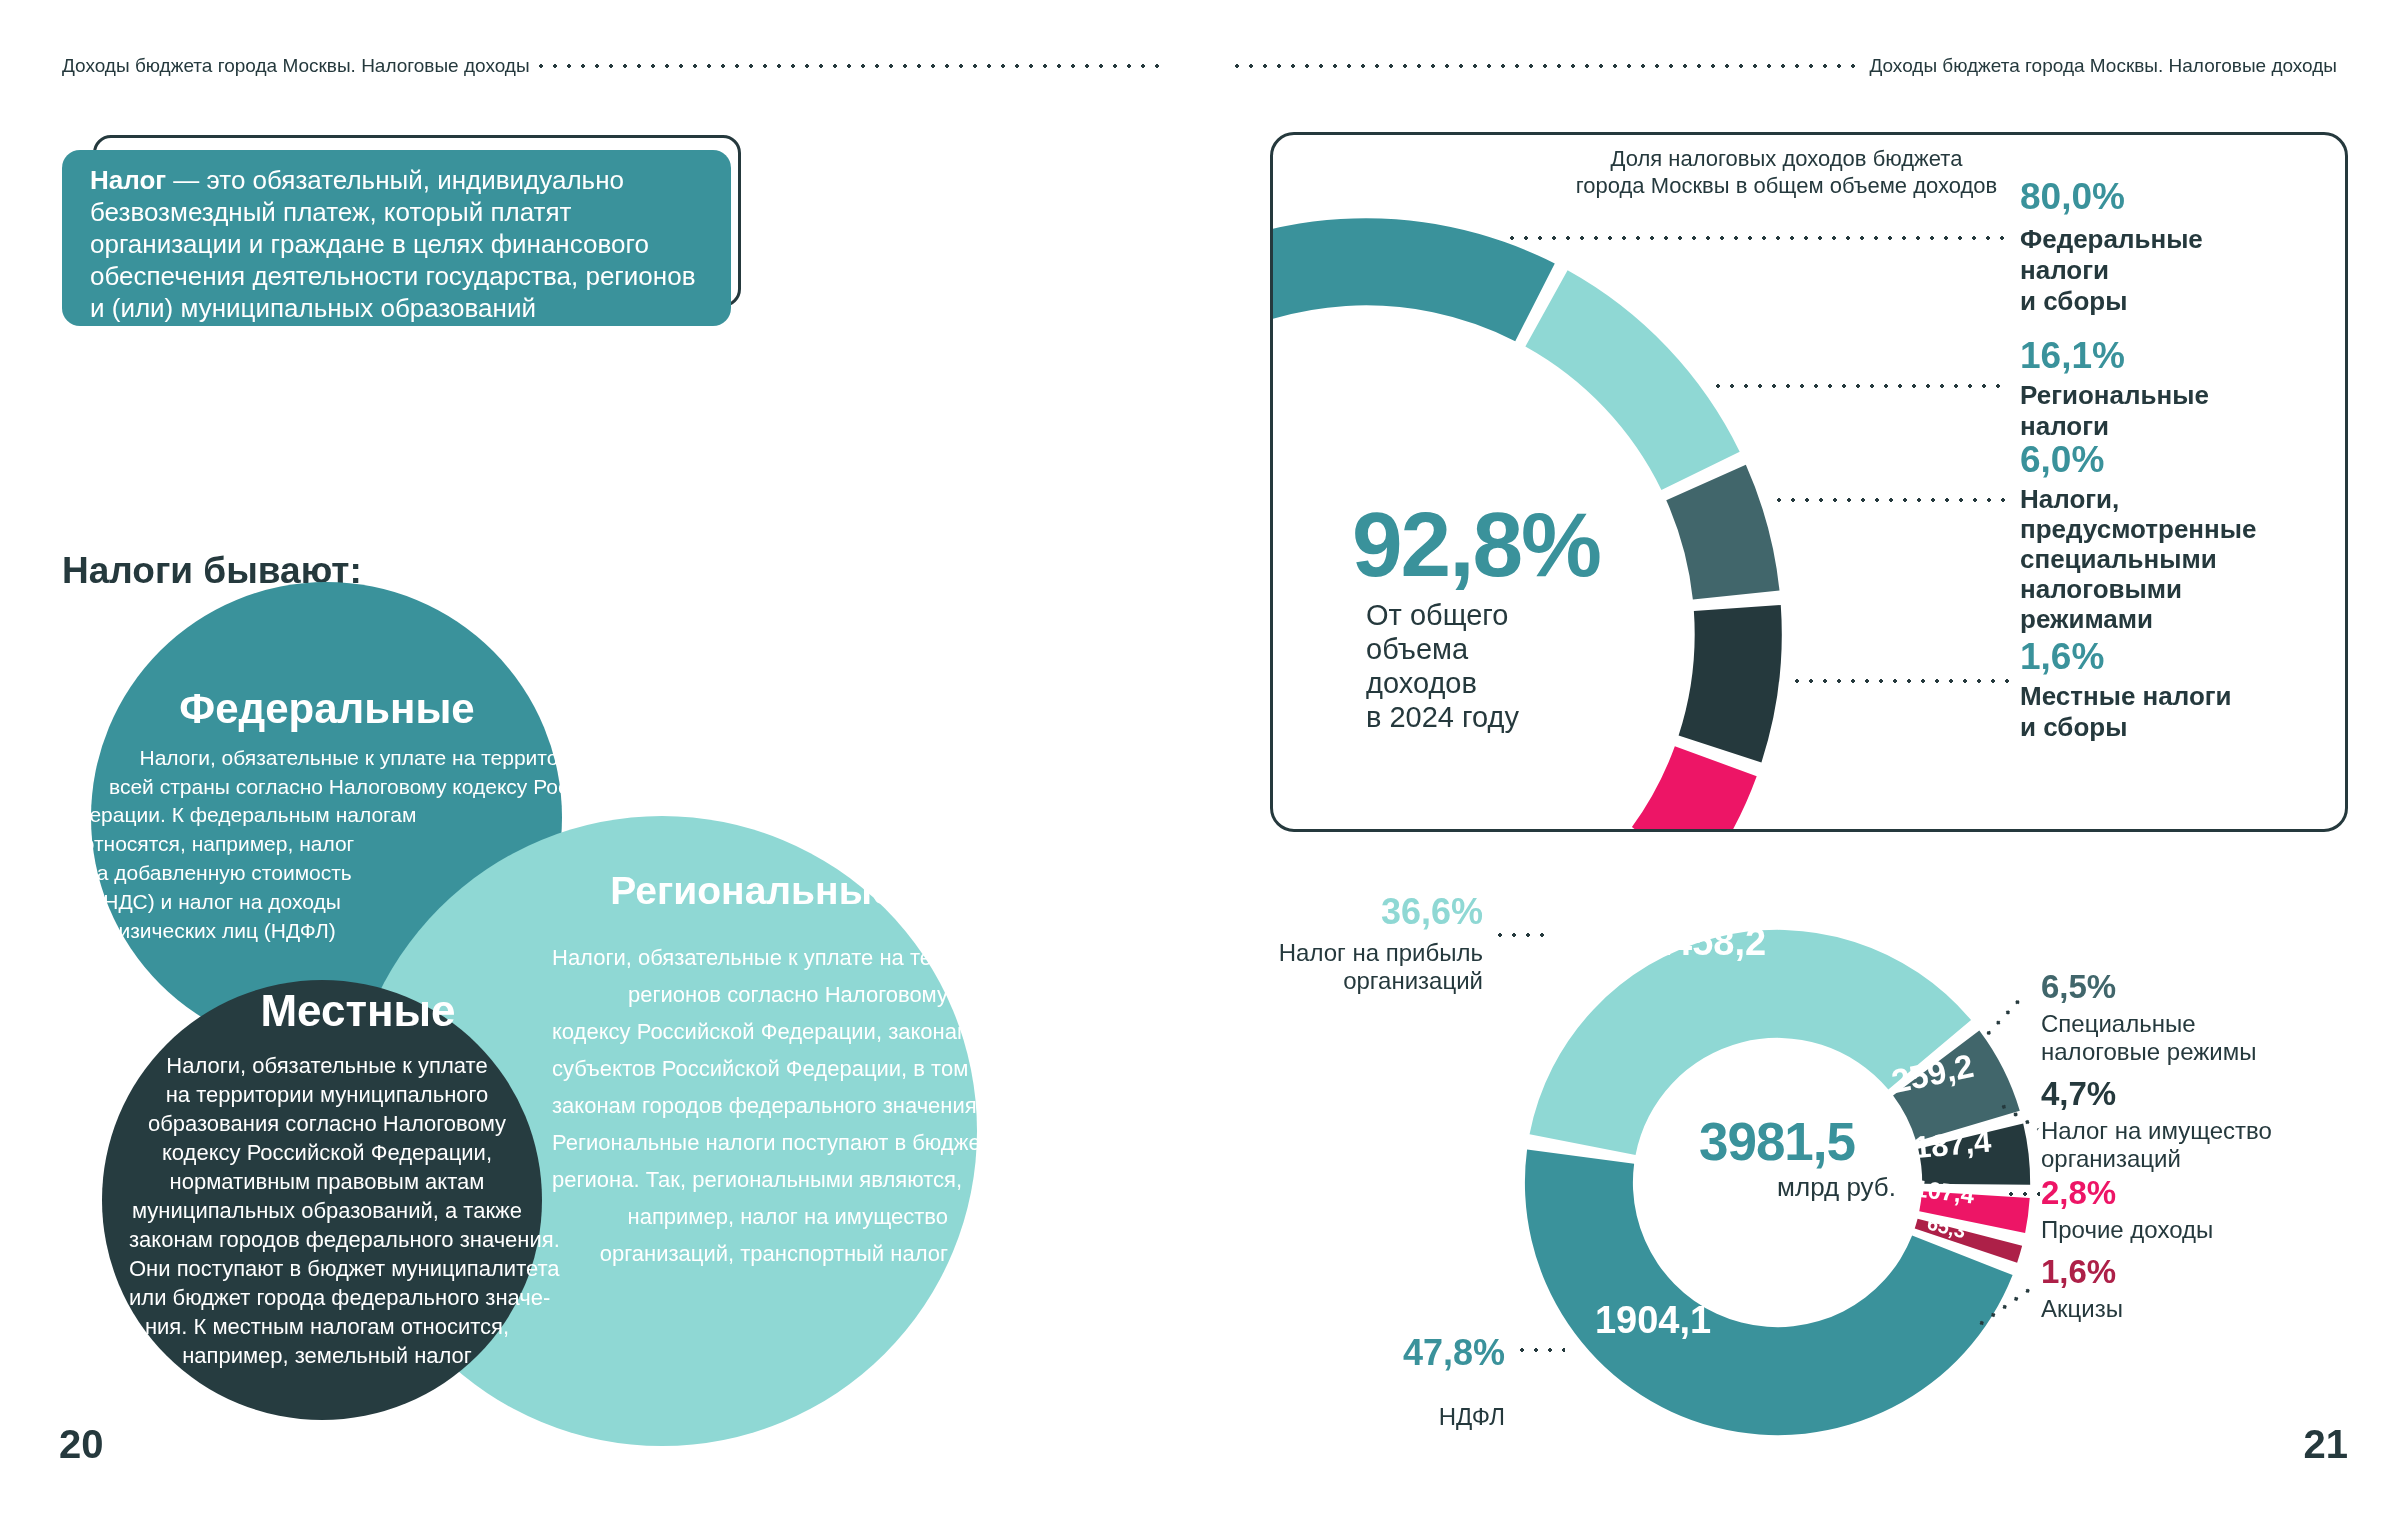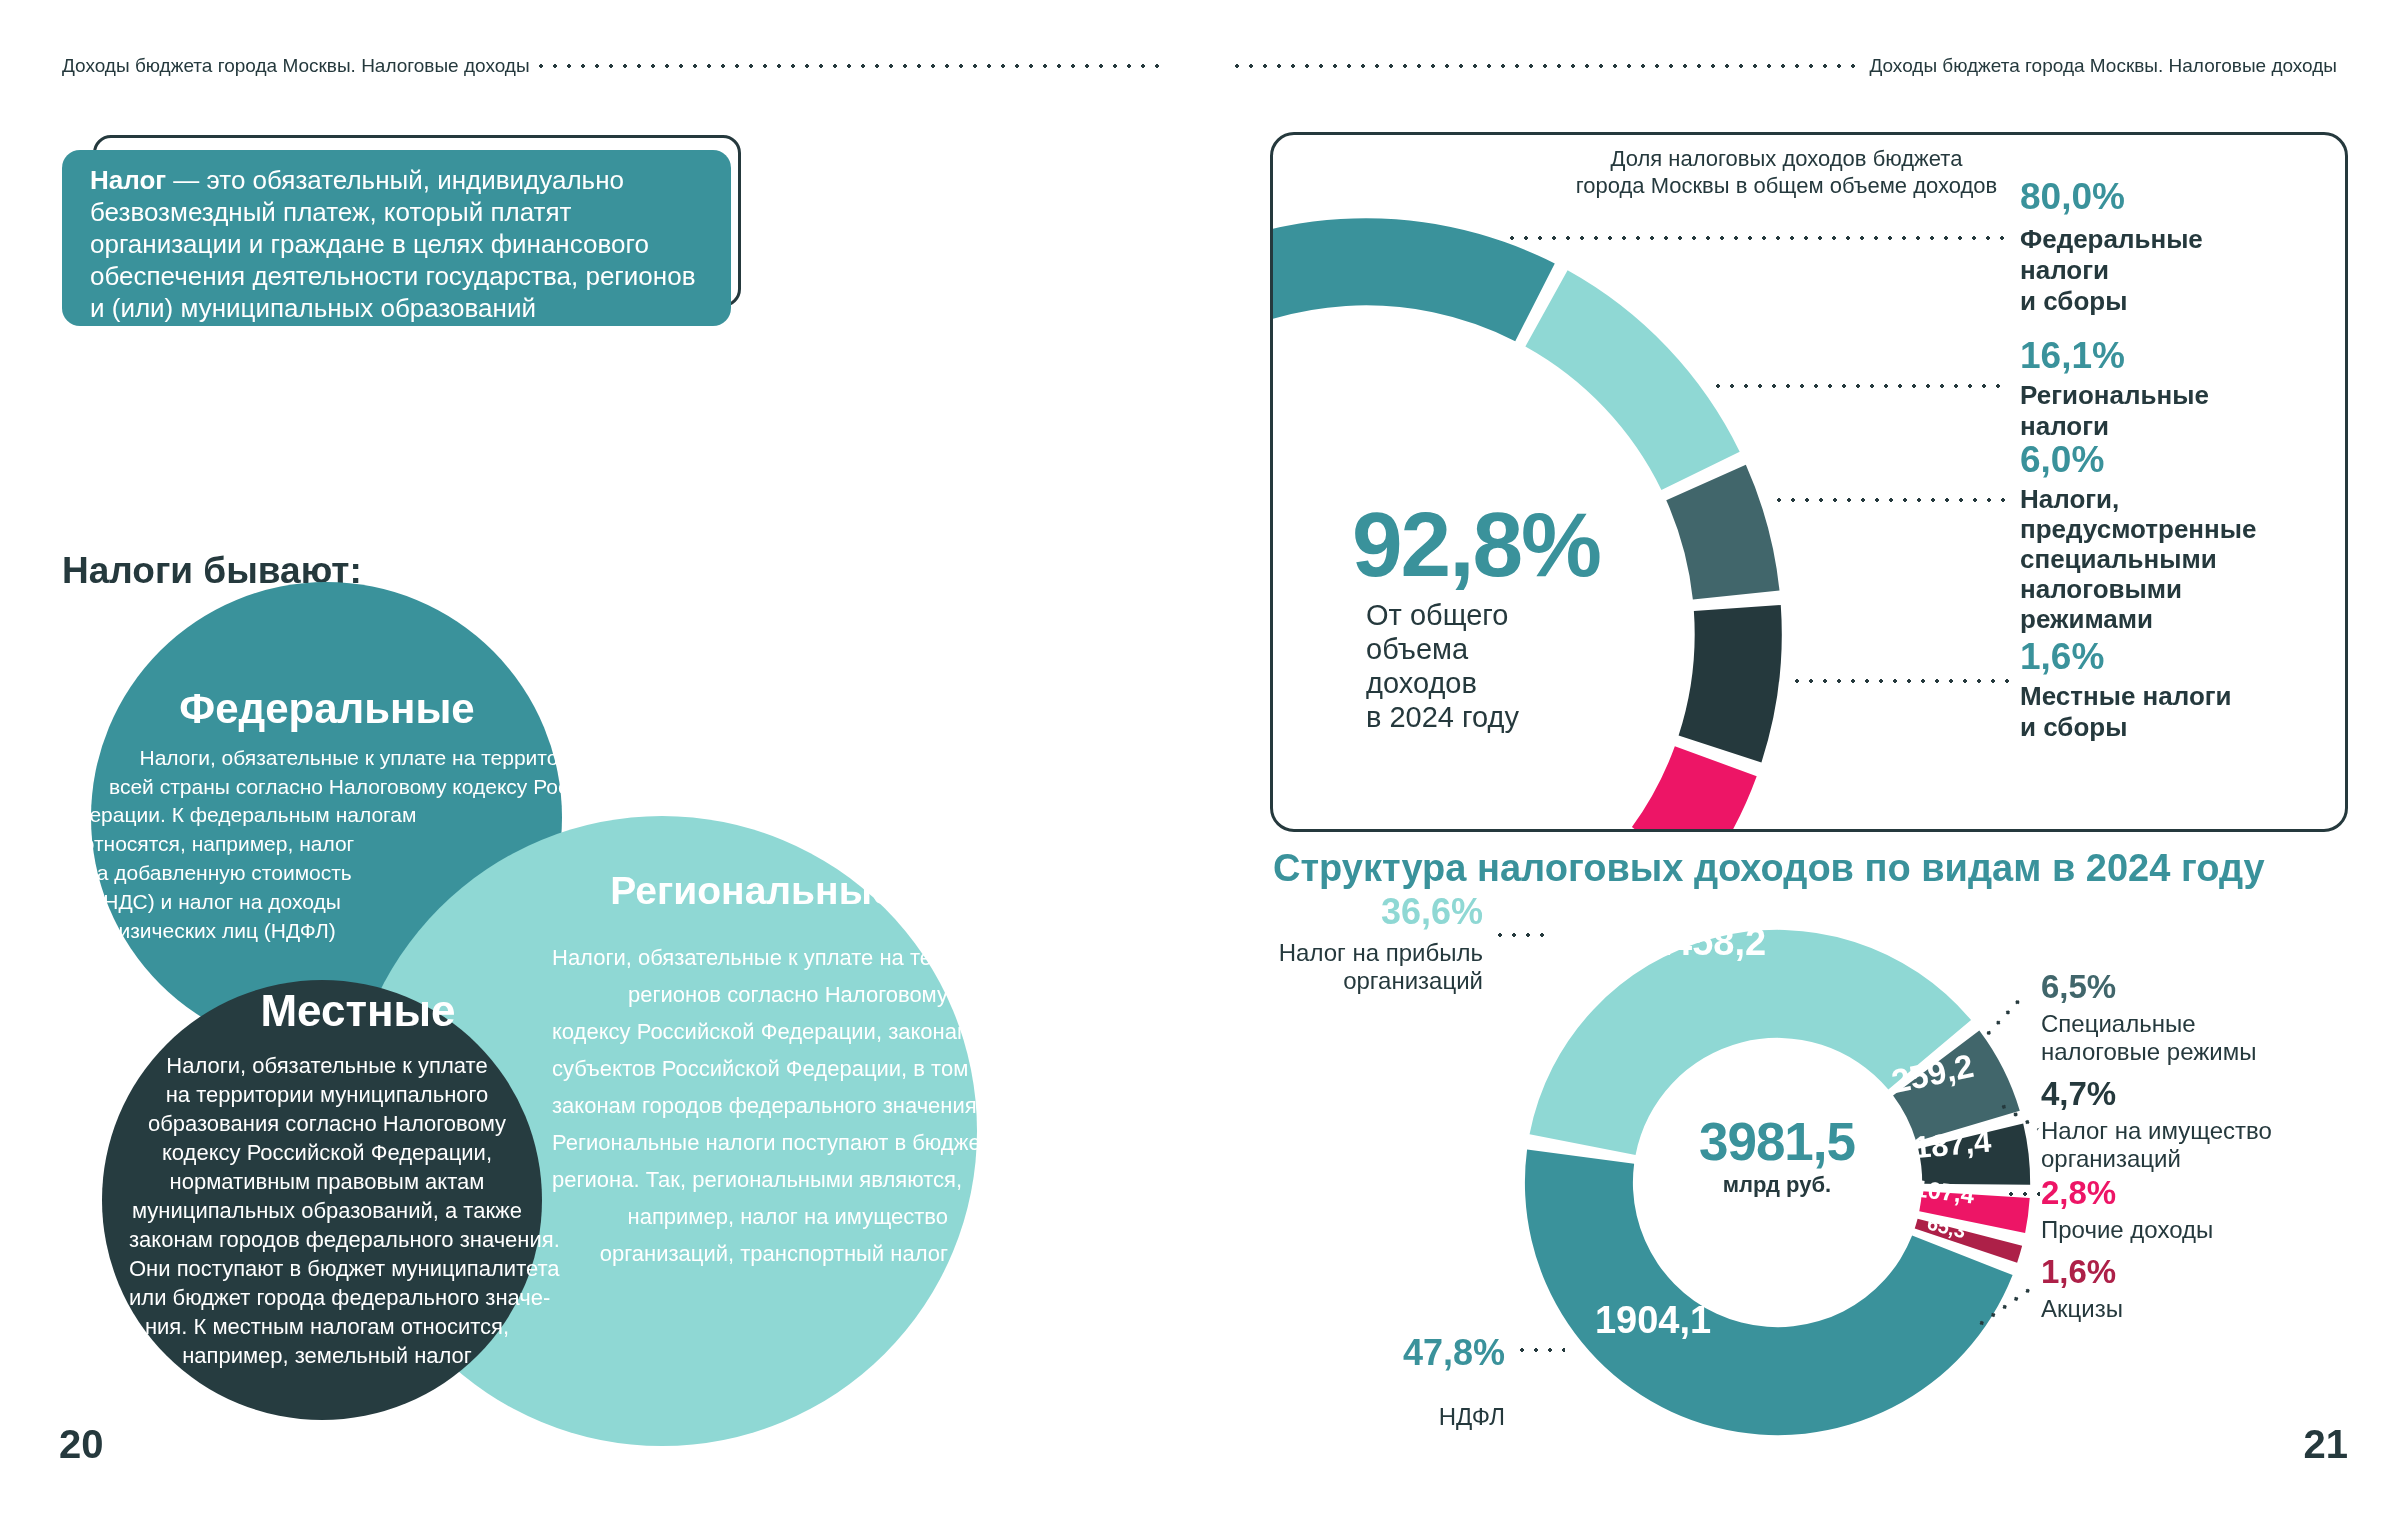--- a/index.html
+++ b/index.html
@@ -117,33 +117,32 @@
   <div class="abs lines" style="left:2020px;top:484px;font-size:26px;line-height:30px;font-weight:700;color:var(--dark);">Налоги,
 предусмотренные
 специальными
 налоговыми
 режимами</div>
 
   <div class="abs pct" style="left:2020px;top:636px;font-size:37px;color:var(--teal);">1,6%</div>
   <div class="abs lines" style="left:2020px;top:681px;font-size:26px;line-height:31px;font-weight:700;color:var(--dark);">Местные налоги
 и сборы</div>
 
-  <div class="abs" style="left:1273px;top:847px;width:1079px;font-size:38px;font-weight:700;color:var(--teal);">Структура налоговых доходов по видам в 2024 году</div>
 
   <svg id="bottom-donut" class="abs" style="left:1515px;top:916px;" width="535" height="535" viewBox="0 0 540 540">
       <path d="M 14.685068220845693 220.34370617898102 A 255 255 0 0 1 460.34133299533937 105.08915952993249 L 376.8424886953708 175.15300898576527 A 146 146 0 0 0 121.68243121664105 241.14188667502444 Z" fill="#8fd8d4"></path>
       <path d="M 468.6520550620597 115.5371690962277 A 255 255 0 0 1 509.4990323913892 196.5760871004997 L 404.9876812907562 227.53375967322728 A 146 146 0 0 0 381.60078446690477 181.13500661980095 Z" fill="#41666b"></path>
       <path d="M 512.9543297014075 209.47143221674412 A 255 255 0 0 1 519.9902903813637 271.2252665520854 L 410.99444076736904 270.2740741827626 A 146 146 0 0 0 406.9660083780608 234.91697687703783 Z" fill="#25393d"></path>
       <path d="M 519.5243735975761 284.5673775813885 A 255 255 0 0 1 514.8807996783115 319.83882327638526 L 408.0690068746411 298.1077184249108 A 146 146 0 0 0 410.72768056959256 277.9130867720891 Z" fill="#ed1566"></path>
       <path d="M 511.8776482964175 332.84690103388255 A 255 255 0 0 1 506.82253207758083 349.9126873832985 L 403.4552536601051 315.32647983514346 A 146 146 0 0 0 406.34955549520373 305.5554805919485 Z" fill="#ad2048"></path>
       <path d="M 502.25647983541626 362.4578128146958 A 255 255 0 0 1 12.181560349678335 235.7158209838869 L 120.24905023942367 249.94317593587252 A 146 146 0 0 0 400.8409649253756 322.5091791017474 Z" fill="#3a929b"></path>
     </svg>
 
   <div class="abs" style="left:1658px;top:1111px;width:238px;text-align:center;font-size:53px;font-weight:700;letter-spacing:-1px;color:var(--teal);">3981,5</div>
-  <div class="abs" style="left:1658px;top:1172px;width:238px;text-align:center;font-size:22px;font-weight:700;color:var(--dark);">млрд руб.</div>
+  <div class="abs" style="left:1658px;top:1172px;width:238px;text-align:right;font-size:26px;font-weight:400;color:var(--dark);">млрд руб.</div>
 
   <div class="abs seg-label" style="left:1609px;top:921px;width:198px;font-size:38px;">1458,2</div>
   <div class="abs seg-label" style="left:1863px;top:1055px;width:139px;font-size:33px;transform:rotate(-12deg);">259,2</div>
   <div class="abs seg-label" style="left:1883px;top:1127px;width:139px;font-size:31px;transform:rotate(-5deg);">187,4</div>
   <div class="abs seg-label" style="left:1895px;top:1178px;width:99px;font-size:24px;transform:rotate(7deg);">107,4</div>
   <div class="abs seg-label" style="left:1905px;top:1216px;width:83px;font-size:20px;transform:rotate(14deg);">65,3</div>
   <div class="abs seg-label" style="left:1554px;top:1299px;width:198px;font-size:38px;">1904,1</div>
 
   <div class="abs pct" style="left:1267px;top:891px;width:216px;text-align:right;font-size:36px;color:var(--light-teal);">36,6%</div>
   <div class="abs lines" style="left:1267px;top:939px;width:216px;text-align:right;font-size:24px;line-height:28px;color:var(--dark);">Налог на прибыль

